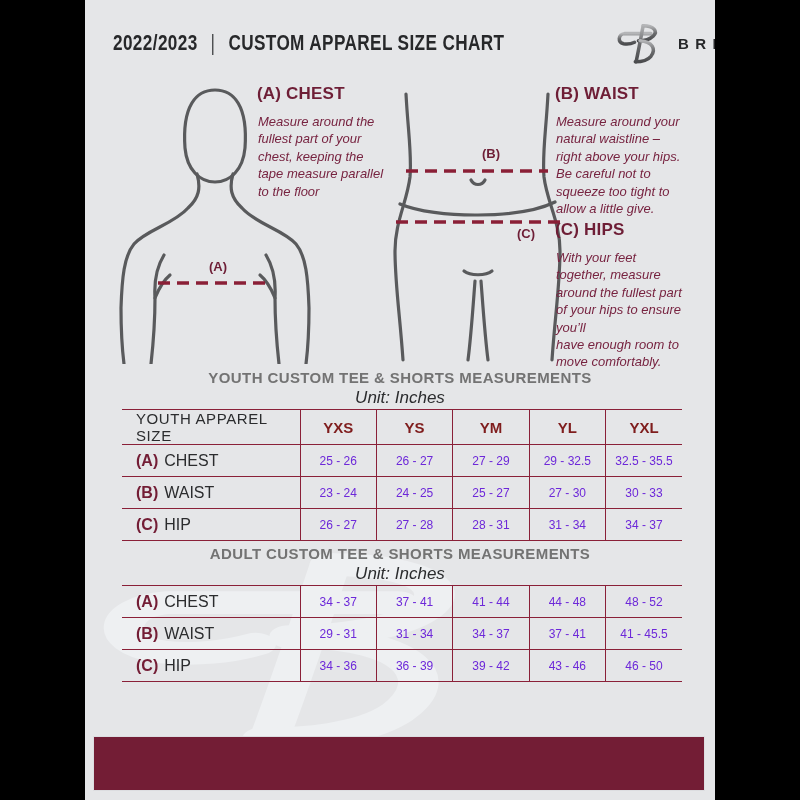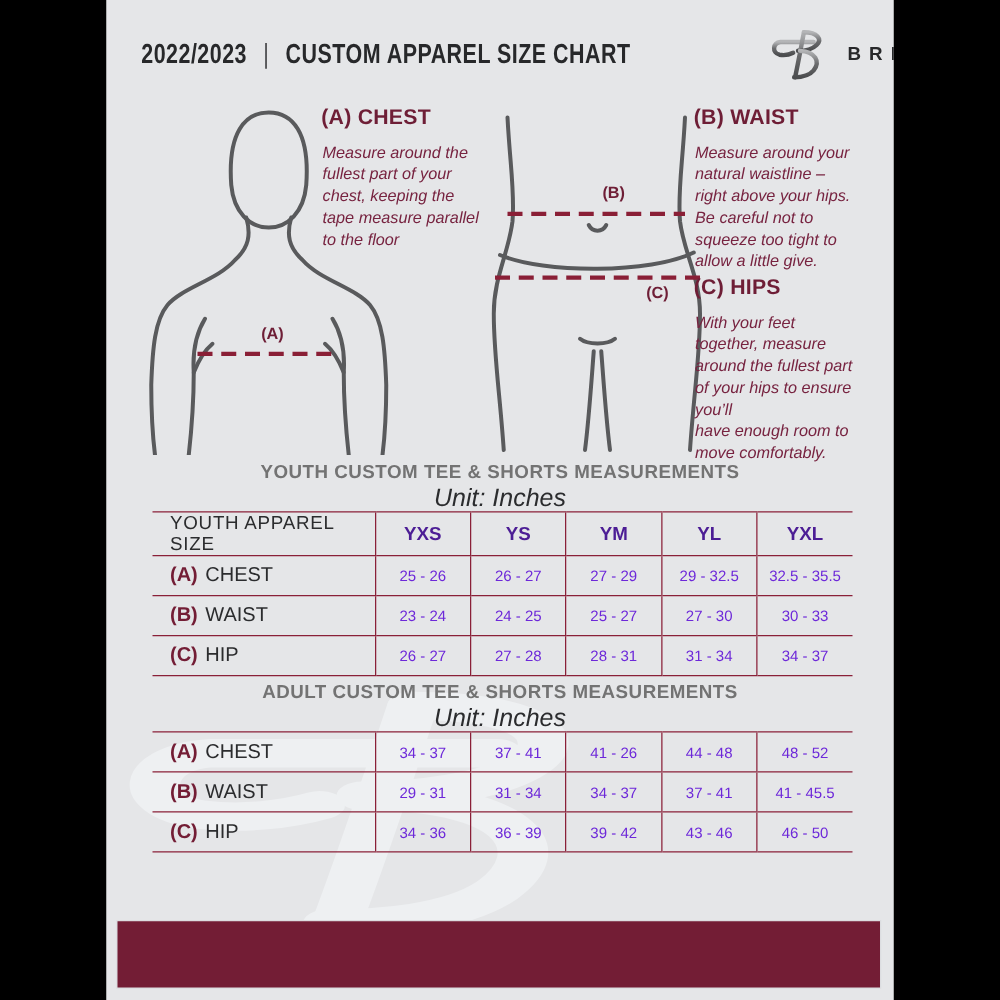--- a/index.html
+++ b/index.html
@@ -19,29 +19,29 @@
 
   
   .fig{position:absolute;z-index:1;}
   .instr{position:absolute;z-index:2;}
   .instr h3{margin:0 0 9px 0;font-size:17px;font-weight:700;color:#6e1e36;letter-spacing:0.2px;}
   .instr p{margin:1px;font-size:13px;font-style:italic;color:#772340;line-height:1.34;white-space:pre-line;}
   .fig-label{position:absolute;width:36px;text-align:center;font-size:13px;font-weight:700;color:#6e1e36;z-index:2;}
 
   
   .sec-title{position:absolute;left:0;width:100%;text-align:center;font-size:15px;font-weight:700;letter-spacing:0.4px;color:#737373;z-index:2;}
-  .sec-unit{position:absolute;left:0;width:100%;text-align:center;font-size:20px;font-style:italic;color:#2b2c2e;z-index:2;}
+  .sec-unit{position:absolute;left:0;width:100%;text-align:center;font-size:17px;font-style:italic;color:#2b2c2e;z-index:2;}
 
   
   .size-table{position:absolute;left:37px;border-collapse:collapse;table-layout:fixed;width:560px;z-index:2;background:transparent;}
   .size-table td,.size-table th{height:31px;padding:0;border-top:1.5px solid #8a2038;}
   .size-table tr:last-child td{border-bottom:1.5px solid #8a2038;margin-top:34px;}
   .size-table td:not(:first-child),.size-table th:not(:first-child){border-left:1.5px solid #8a2038;}
   .size-table th.label-h{text-align:left;padding-left:14px;font-weight:400;font-size:15px;letter-spacing:0.6px;color:#2b2c2e;}
-  .size-table th.size-h{text-align:center;font-size:15px;font-weight:700;color:#4c1d95;}
+  .size-table th.size-h{text-align:center;font-size:15px;font-weight:700;color:#7f1d1d;}
   .size-table td.row-label{text-align:left;padding-left:14px;font-size:16px;color:#2b2c2e;}
   .size-table td.row-label .pfx{font-weight:700;color:#731d35;margin-right:6px;}
   .size-table td.val{text-align:center;font-size:12px;color:#6d28d9;}
 
   
   .footer-bar{position:absolute;left:9px;top:737px;width:610px;height:53px;background:#731d35;box-shadow:0 0 0 1px #dcdde0;z-index:2;}
 </style>
 </head>
 <body>
 
@@ -200,21 +200,21 @@
           <col>
           <col>
           <col>
           <col>
         </colgroup>
       <tbody>
       <tr>
         <td class="row-label"><span class="pfx">(A)</span><span>CHEST</span></td>
         <td class="val">34 - 37</td>
         <td class="val">37 - 41</td>
-        <td class="val">41 - 26</td>
+        <td class="val">41 - 44</td>
         <td class="val">44 - 48</td>
         <td class="val">48 - 52</td>
       </tr>
       <tr>
         <td class="row-label"><span class="pfx">(B)</span><span>WAIST</span></td>
         <td class="val">29 - 31</td>
         <td class="val">31 - 34</td>
         <td class="val">34 - 37</td>
         <td class="val">37 - 41</td>
         <td class="val">41 - 45.5</td>

